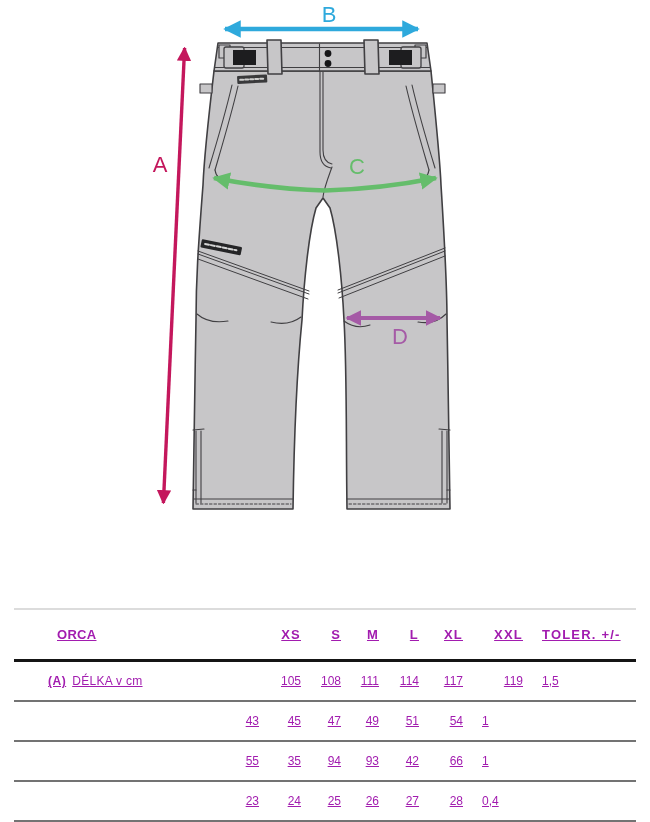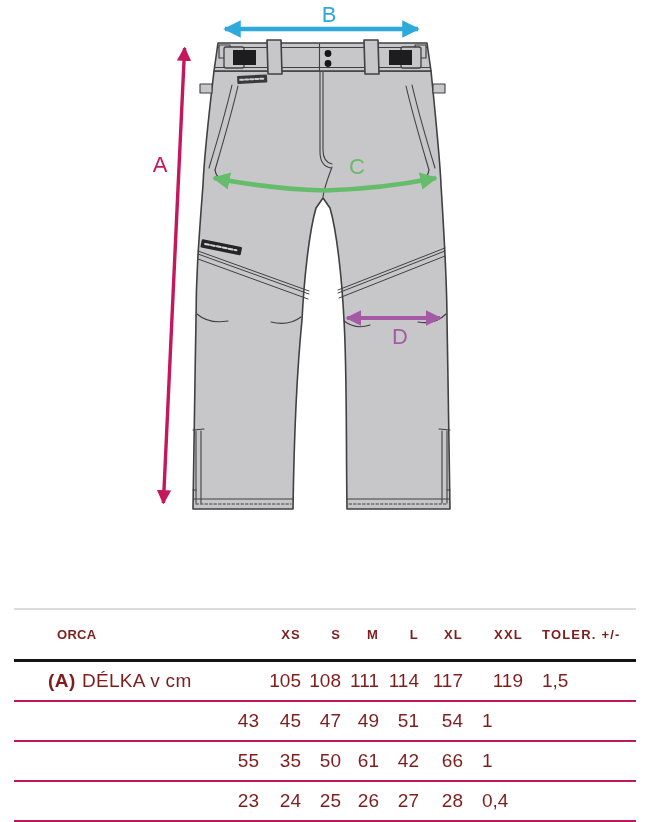--- a/index.html
+++ b/index.html
@@ -21,38 +21,39 @@
   }
   svg text.arrow-label {
     font-family: "Liberation Sans", "DejaVu Sans", sans-serif;
     font-size: 22px;
     font-weight: 400;
   }
   
   .size-table {
     margin: 0 14px;
     border-top: 2px solid #dcdcdc;
-    color: #7f1d1d;
+    color: #a21caf;
+    text-decoration: underline;
   }
   .t-row {
     display: grid;
     grid-template-columns: 245px 42px 40px 38px 40px 44px 60px 1fr;
     align-items: center;
   }
   .t-head {
     height: 49px;
     border-bottom: 3px solid #151515;
     font-weight: bold;
     font-size: 13px;
     letter-spacing: 1.2px;
   }
   .t-data {
     height: 38px;
-    border-bottom: 2px solid #be185d;
-    font-size: 19px;
+    border-bottom: 2px solid #737373;
+    font-size: 12px;
   }
   .c { white-space: nowrap; }
   .c.label { padding-left: 34px; text-align: left; letter-spacing: 0.3px; }
   .t-head .c.label { padding-left: 43px; }
   .c.val { text-align: right; }
   .c.tol { text-align: left; padding-left: 19px; }
   .pfx { font-weight: bold; margin-right: 6px; letter-spacing: 0.5px; }
 </style>
 </head>
 <body>
@@ -244,22 +245,22 @@
       <div class="c val">47</div>
       <div class="c val">49</div>
       <div class="c val">51</div>
       <div class="c val">54</div>
       <div class="c tol">1</div>
     </div>
 
     <div class="t-row t-data">
       <div class="c val">55</div>
       <div class="c val">35</div>
-      <div class="c val">50</div>
-      <div class="c val">61</div>
+      <div class="c val">94</div>
+      <div class="c val">93</div>
       <div class="c val">42</div>
       <div class="c val">66</div>
       <div class="c tol">1</div>
     </div>
 
     <div class="t-row t-data">
       <div class="c val">23</div>
       <div class="c val">24</div>
       <div class="c val">25</div>
       <div class="c val">26</div>

